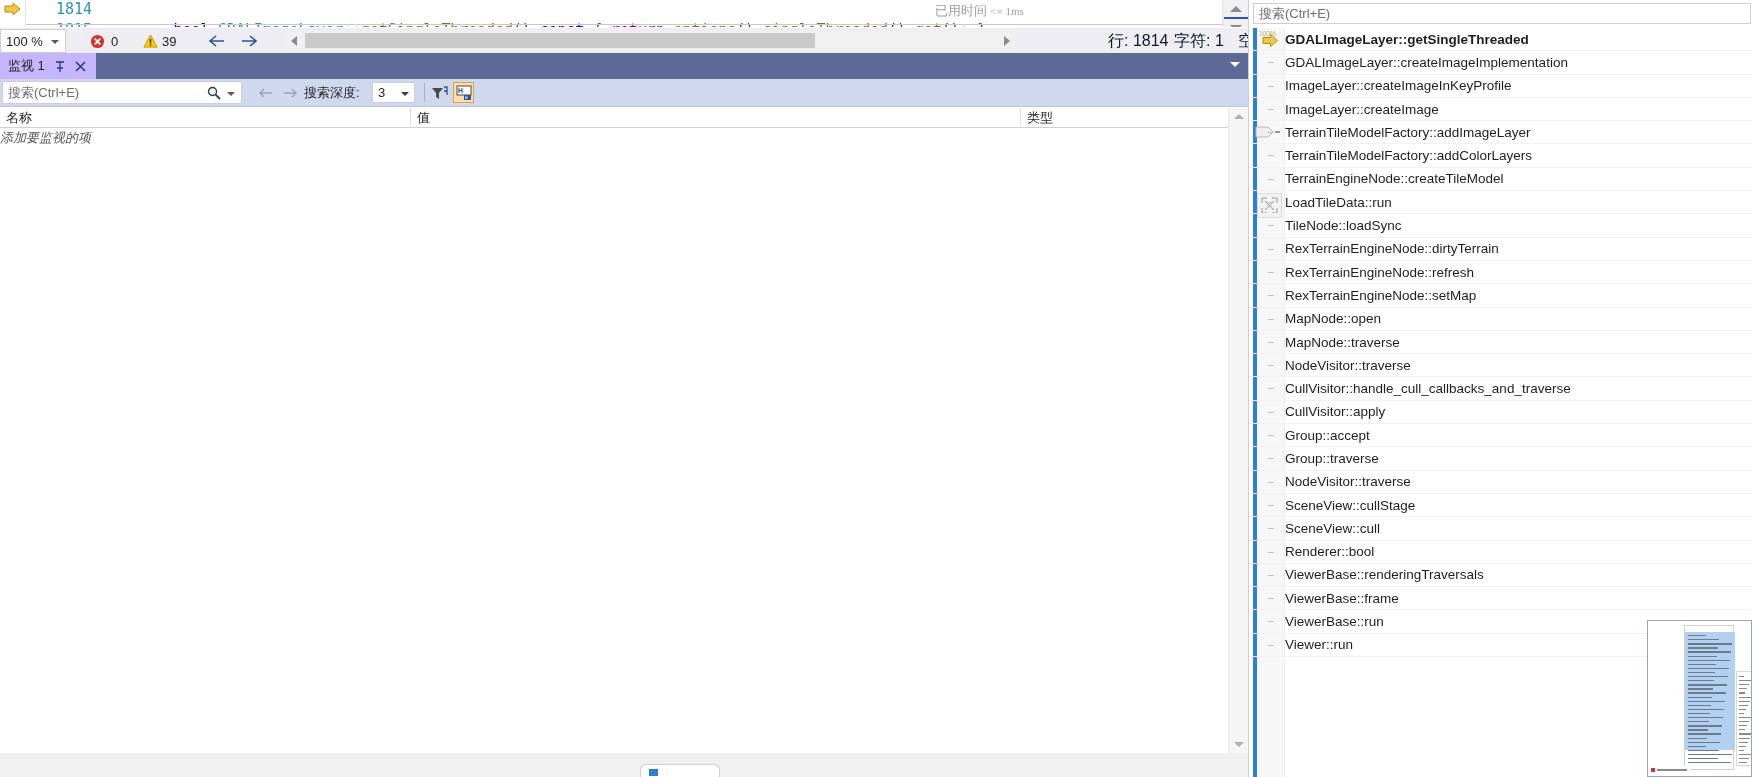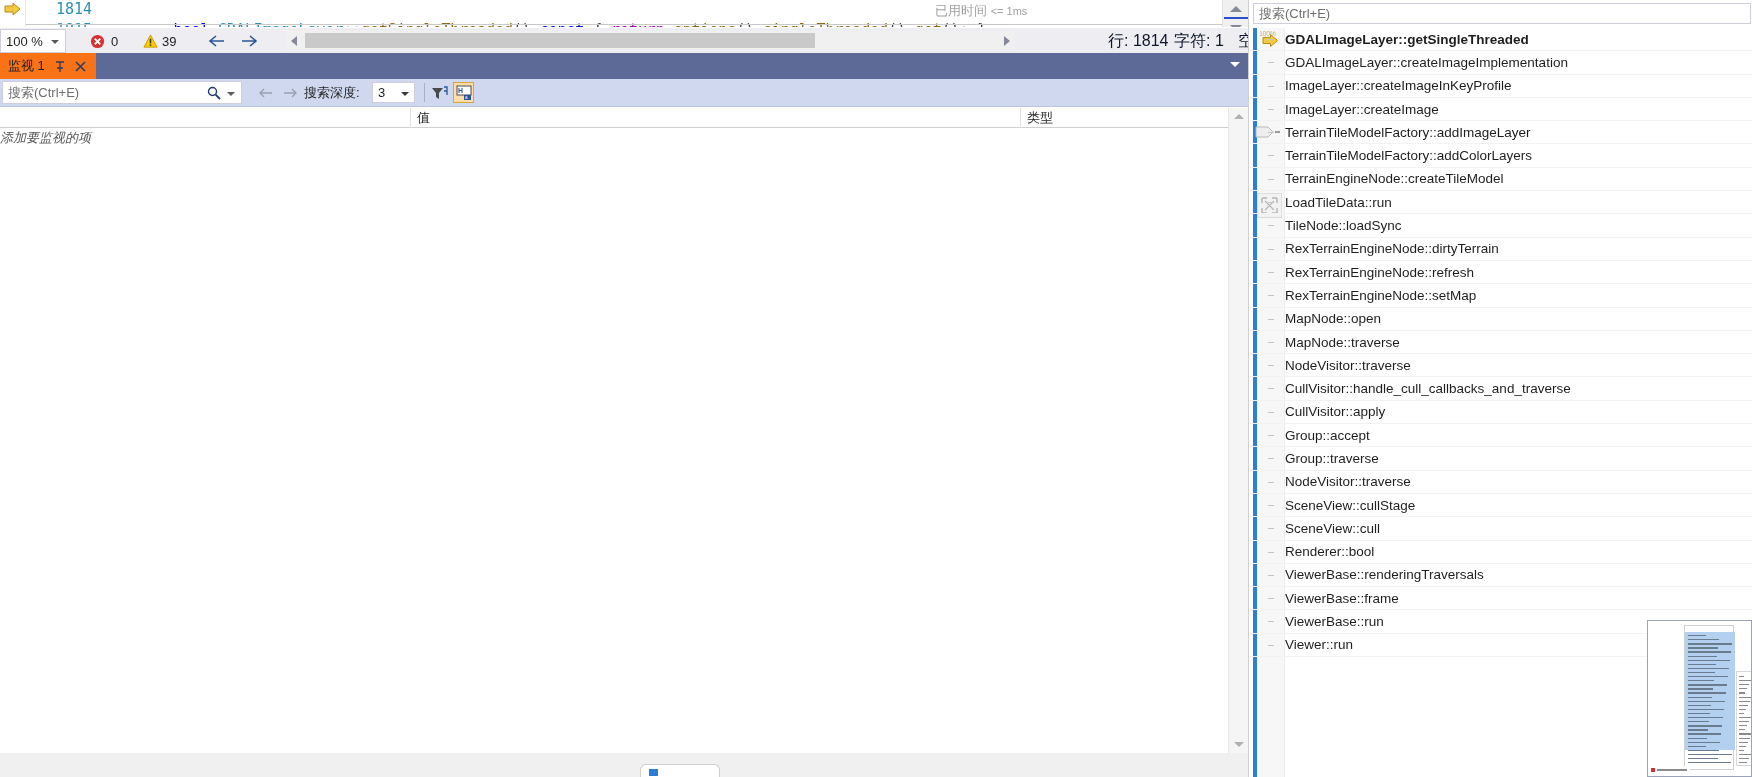--- a/index.html
+++ b/index.html
@@ -57,20 +57,21 @@
   .tok-kw   { color: #0000ff; }
   .tok-type { color: #2b91af; }
   .tok-id   { color: #8b6914; }
   .tok-ctl  { color: #aa00aa; }
   .tok-pun  { color: #3a3a3a; }
   #elapsed-time {
     position: absolute; left: 935px; top: 1px;
     color: #a0a0a0;
     font-size: 13px; line-height: 20px;
     white-space: nowrap;
+    font-family: Liberation Serif, serif;
   }
   #elapsed-time .et-small { font-size: 11px; }
 
   #editor-underline {
     position: absolute; left: 26px; top: 24px; width: 1222px; height: 1px;
     background: #c8c8c8;
   }
 
   
   #editor-vscroll {
@@ -163,21 +164,21 @@
     width: 1248px; height: 724px;
     background: #ffffff;
   }
   #watch-titlebar {
     position: absolute; left: 0; top: 0; width: 1248px; height: 26px;
     background: #5d6a97;
   }
   #watch-tab {
     position: absolute; left: 0; top: 0; height: 26px;
     padding: 0 10px 0 8px;
-    background: #f97316;
+    background: #c4b5fd;
     display: flex; align-items: center; gap: 9px;
     font-size: 13px; color: #1e1e1e;
   }
   #watch-tab-label { color: #1e1e1e; }
   .tab-pin { width: 12px; height: 13px; }
   .tab-close { width: 11px; height: 11px; }
   #watch-tab-overflow {
     position: absolute; right: 8px; top: 9px;
     width: 0; height: 0;
     border-left: 5px solid transparent; border-right: 5px solid transparent;
@@ -542,20 +543,21 @@
           <svg width="16" height="16" viewBox="0 0 16 16">
             <rect x="1" y="1" width="14" height="9" fill="#ffffff" stroke="#4a4a4a" stroke-width="1"></rect>
             <path d="M3 3 L3 8 M3 5.5 L6 5.5 M6 3 L6 8" stroke="#2a5699" stroke-width="1.1" fill="none"></path>
             <rect x="8" y="10" width="7" height="5" fill="#2a5699"></rect>
             <text x="9" y="14.4" font-size="4.6" fill="#ffffff" font-family="Liberation Sans, sans-serif">a</text>
           </svg>
         </div>
       </div>
 
       <div id="watch-header">
+        <div class="wh-cell" id="wh-name">名称</div>
         <div class="wh-cell" id="wh-value">值</div>
         <div class="wh-cell" id="wh-type">类型</div>
       </div>
 
       <div id="watch-rows">
         <div id="watch-empty-row">添加要监视的项</div>
       </div>
 
       <div id="watch-vscroll">
         <div id="wv-up">

